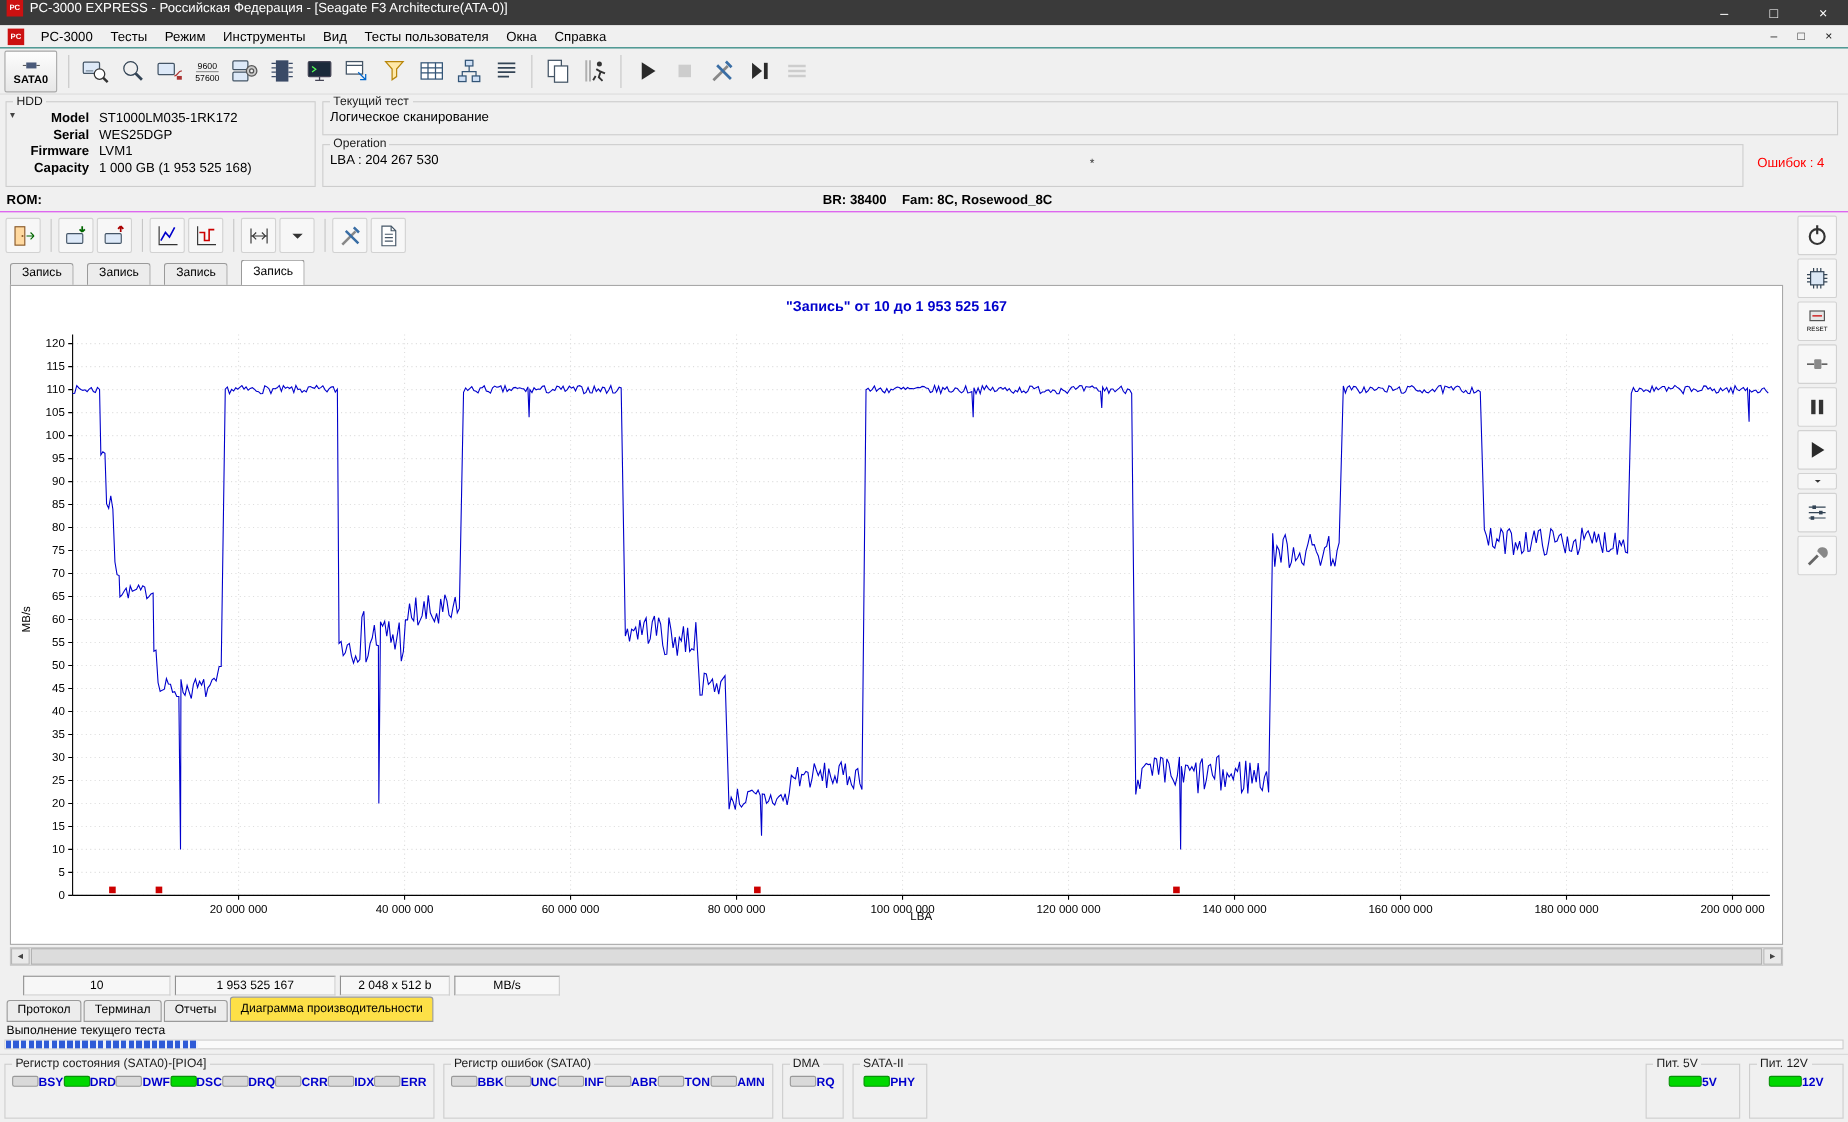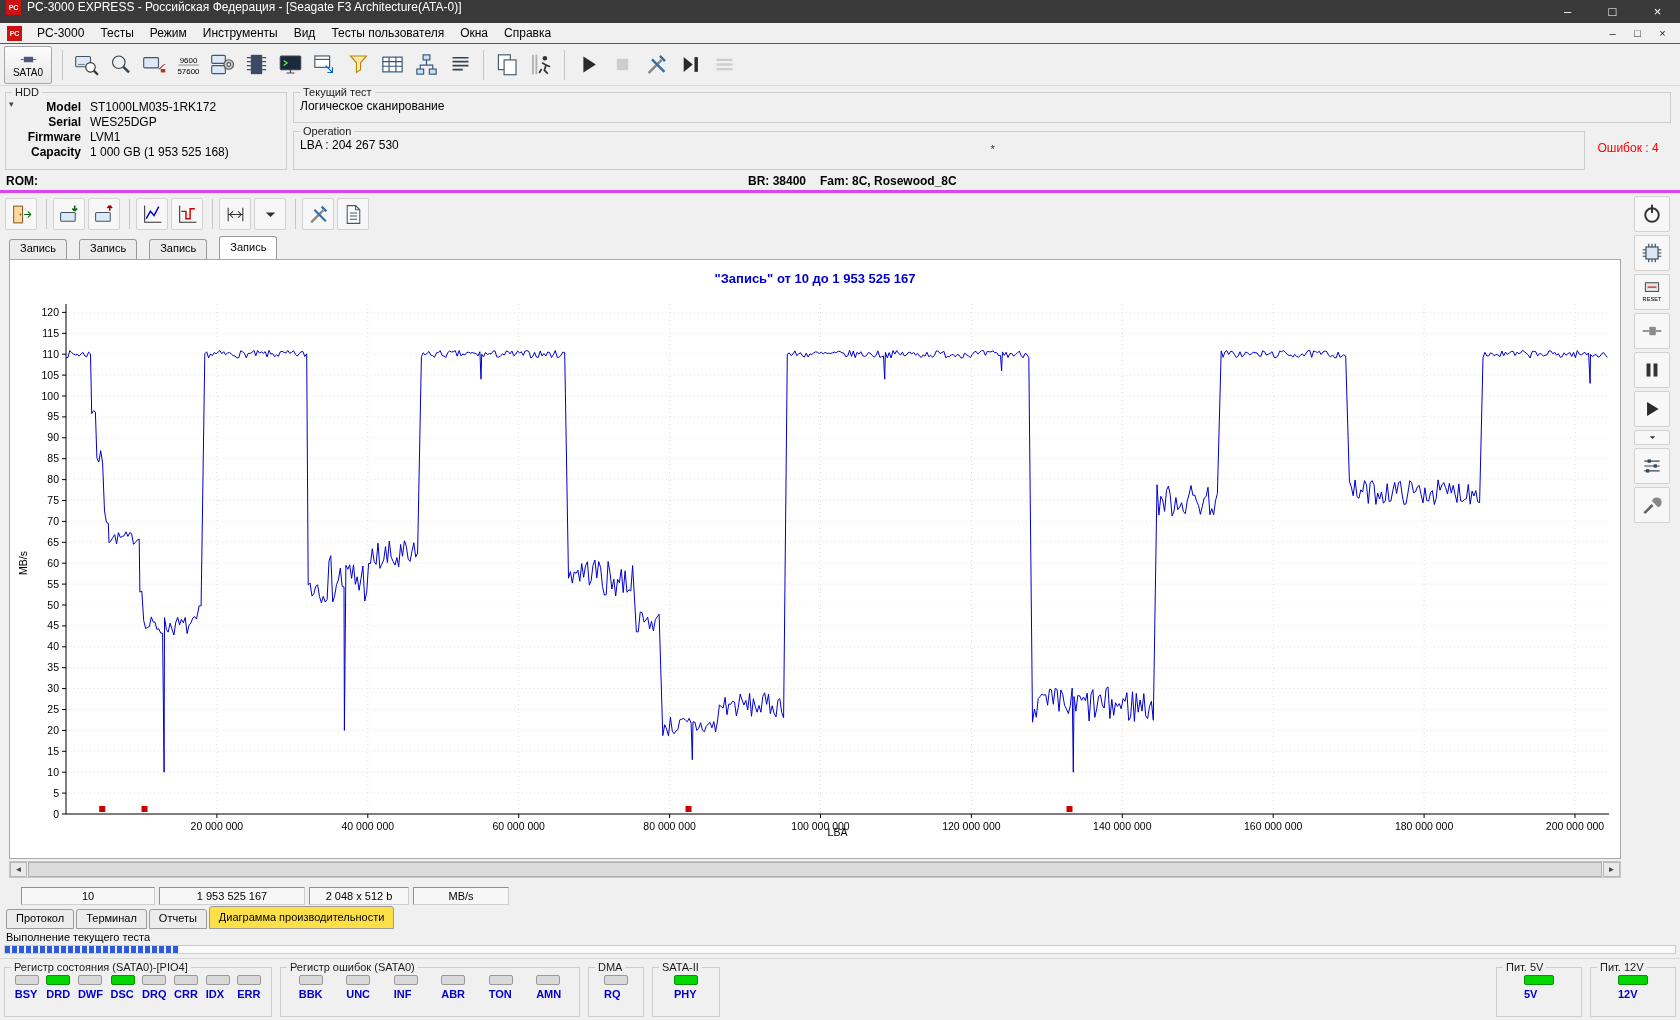--- a/index.html
+++ b/index.html
@@ -27,21 +27,21 @@
   .mdi-btn{width:25px;height:17px;display:flex;align-items:center;justify-content:center;
            font-size:11px;color:#222}
 
   
   .toolbar-main{position:absolute;top:44px;left:0;width:100%;height:42px;display:flex;
                 align-items:center;padding-left:4px;border-bottom:1px solid #dcdcdc}
   .sata-btn{width:48px;height:38px;border:1px solid #a8a8a8;border-radius:2px;
             background:linear-gradient(#fdfdfd,#e7e7e7);display:flex;flex-direction:column;
             align-items:center;justify-content:center;margin-right:4px}
   .sata-btn svg{width:17px;height:17px}
-  .sata-btn span{font-size:10px;font-weight:normal;margin-top:-1px}
+  .sata-btn span{font-size:10px;font-weight:bold;margin-top:-1px}
   .tbtn{width:34px;height:34px;display:flex;align-items:center;justify-content:center}
   .tbtn svg{width:25px;height:25px}
   .tbtn.disabled{opacity:.4}
   .tsep{width:1px;height:30px;background:#c6c6c6;margin:0 6px}
 
   .toolbar2{position:absolute;top:195px;left:5px;height:38px;display:flex;align-items:center}
   .tbtn2{width:32px;height:32px;border:1px solid #d2d2d2;border-radius:2px;background:#f7f7f7;
          display:flex;align-items:center;justify-content:center;margin-right:3px}
   .tbtn2 svg{width:23px;height:23px}
 
@@ -63,21 +63,21 @@
   .hdd-grid .lab{font-weight:bold;text-align:right;padding-right:9px}
   .test-col{flex:1;display:flex;flex-direction:column}
   .test-box{height:37px}
   .op-row{display:flex;flex:1;margin-top:2px}
   .op-box{flex:1;position:relative}
   .op-note{position:absolute;left:54%;top:6px;font-size:11px;color:#333}
   .errors-text{width:86px;color:#ff0000;display:flex;align-items:center;justify-content:center;font-size:12px}
 
   
   .rom-row{position:absolute;top:172px;left:0;width:100%;height:21px;font-weight:bold;
-           border-bottom:3px solid #d946ef}
+           border-bottom:1px solid #d946ef}
   .rom-label{position:absolute;left:6px;top:2px}
   .rom-br{position:absolute;left:748px;top:2px}
   .rom-fam{position:absolute;left:820px;top:2px}
 
   
   .tabs-row{position:absolute;top:237px;left:9px;display:flex;align-items:flex-end;height:22px}
   .tab{height:20px;padding:2px 10px 0;border:1px solid #9a9a9a;border-bottom:none;
        border-radius:3px 3px 0 0;background:#ececec;font-size:11px;margin-right:12px}
   .tab.active{background:#fff;height:23px;padding-top:4px;position:relative;z-index:3}
 
@@ -108,21 +108,21 @@
   .progress-label{position:absolute;top:931px;left:6px;font-size:11px}
   .progress-bar{position:absolute;top:945px;left:4px;width:1672px;height:9px;
                 border:1px solid #cbcbcb;background:#fafafa}
   .progress-fill{height:100%;background:repeating-linear-gradient(90deg,#2f5bd7 0 5px,#eef2fc 5px 7px)}
 
   
   .panel-divider{position:absolute;top:958px;left:0;width:100%;border-top:1px solid #d8d8d8}
   .bottom-panel{position:absolute;top:961px;left:4px;right:4px;height:56px;display:flex}
   .reg-box{margin-right:8px}
   .leds{display:flex;justify-content:space-around;margin-top:1px}
-  .led-col{display:flex;flex-direction:column;}
+  .led-col{display:flex;align-items:center}
   .led{width:24px;height:10px;border:1px solid #999;border-radius:2px;background:#d9d9d9}
   .led.on{background:#00d800;border-color:#089008}
   .led-label{font-size:11px;color:#0000cc;font-weight:bold;margin-top:3px}
   .power .led{width:30px}
   .bp-spacer{flex:1}
 </style>
 </head>
 <body>
 
 <div class="titlebar">

